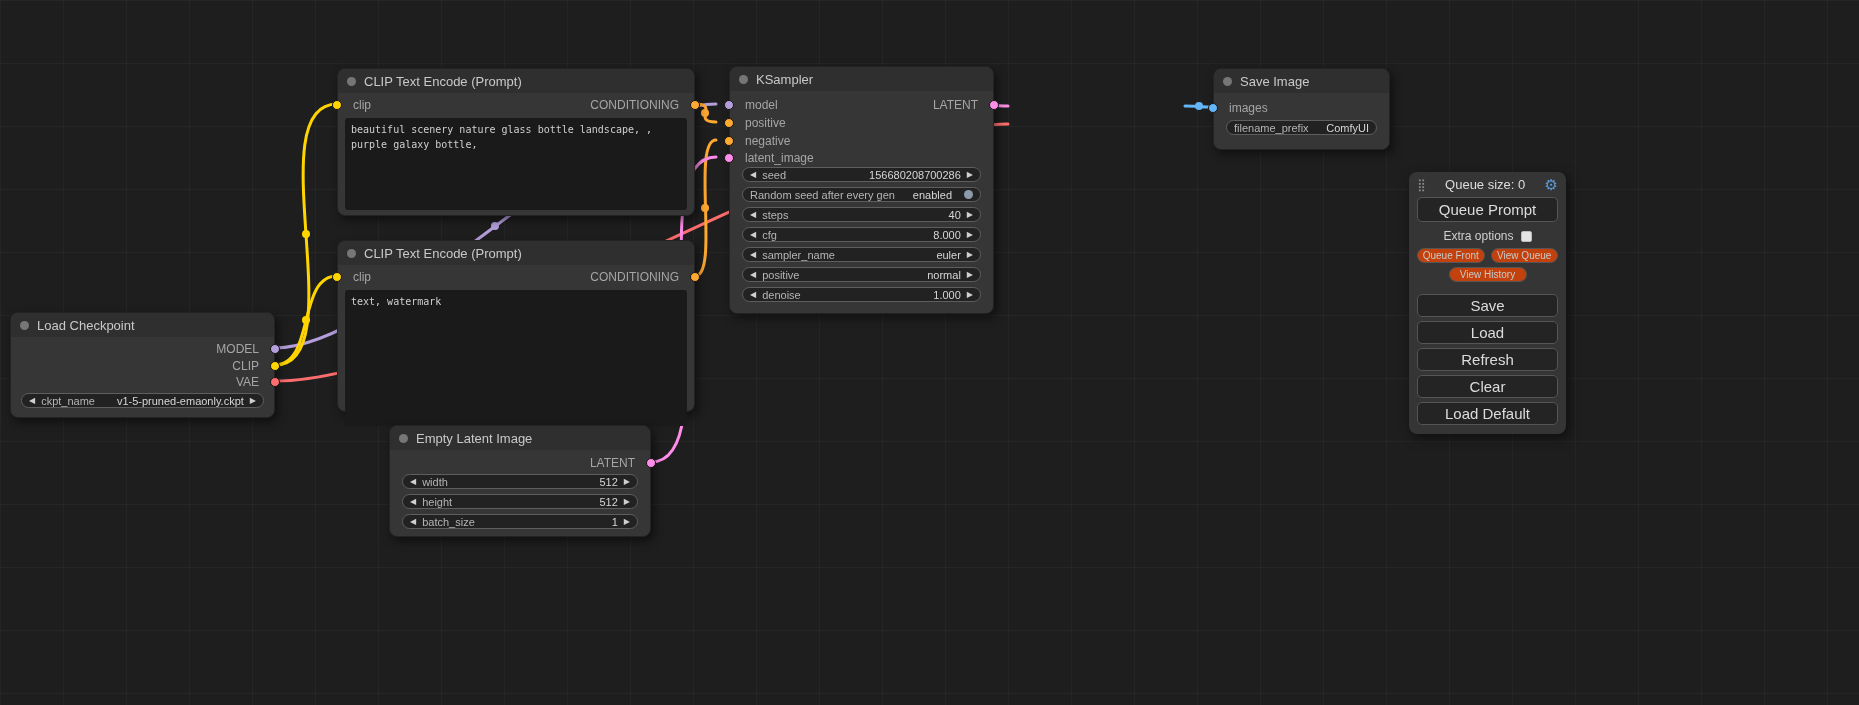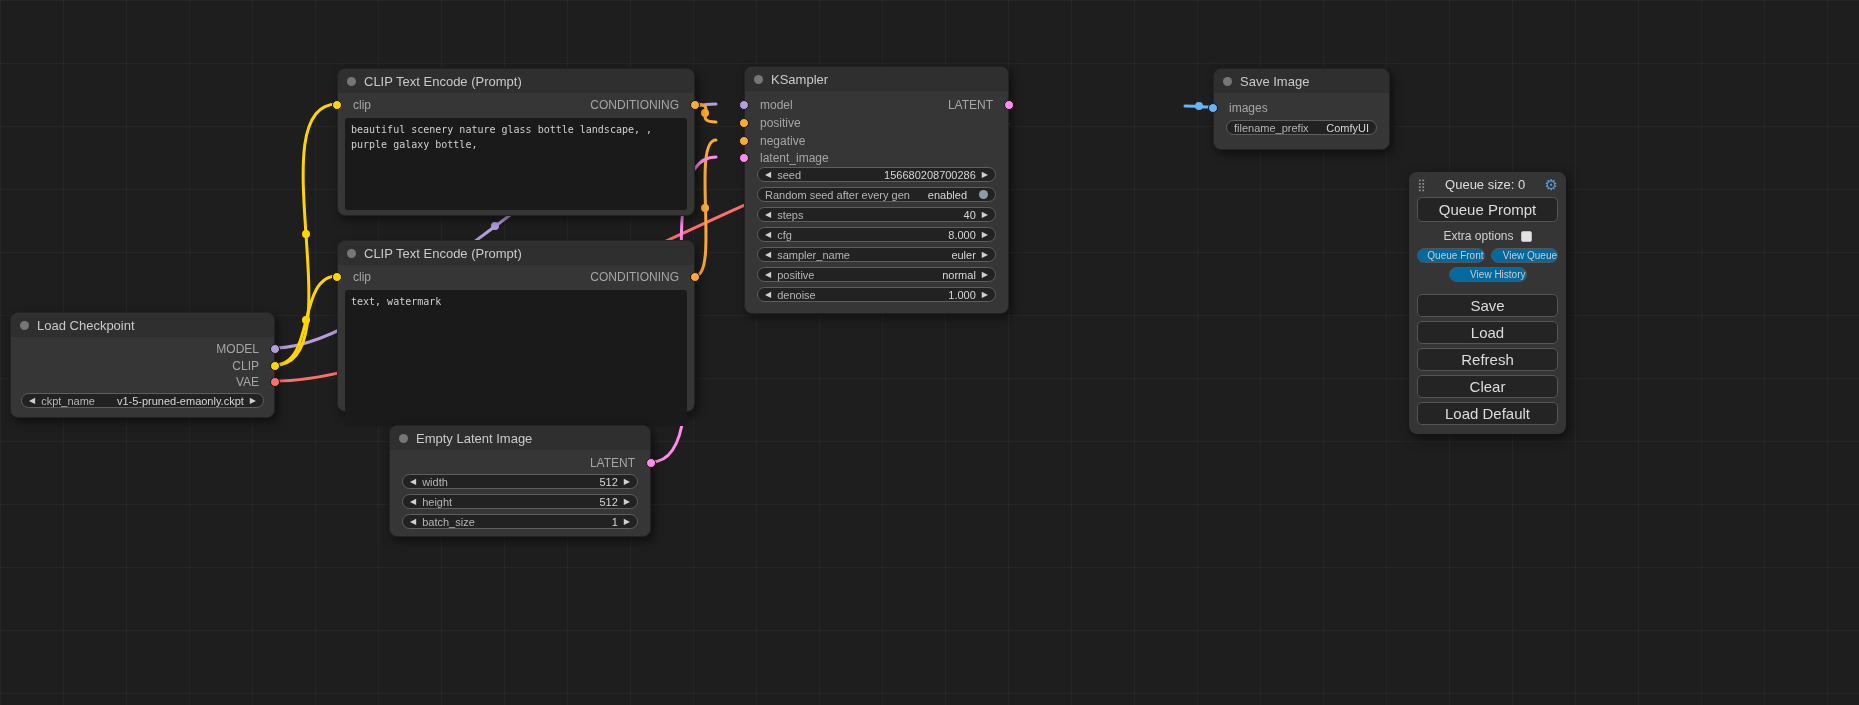--- a/index.html
+++ b/index.html
@@ -96,22 +96,22 @@
     color:#dcdcdc; font-size:15px; padding:2px 0; text-align:center;
   }
   .qbtn.qprompt { margin-top:5px; padding:3px 0; }
   .qbtn.gap { margin-top:12px; }
 
   .extra-row { display:flex; justify-content:center; align-items:center; gap:7px; margin-top:7px; color:#cfcfcf; font-size:12px; }
   .checkbox { width:11px; height:11px; background:#e3e3e3; border-radius:2px; border:1px solid #bbb; }
 
   .qsmallrow { display:flex; gap:6px; margin:5px 8px 0 8px; }
   .qsmall {
-    flex:1; background:#0369a1; border:1px solid #555555; border-radius:8px;
-    color:#c9c9c9; font-size:10px; padding:1px 0; text-align:right;
+    flex:1; background:#c2410c; border:1px solid #555555; border-radius:8px;
+    color:#c9c9c9; font-size:10px; padding:1px 0; text-align:center;
   }
   .view-history { display:block; flex:none; width:78px; margin:4px auto 0 auto; }
 </style>
 </head>
 <body>
 
 <div class="canvas">
 
   <svg class="wires" width="1859" height="705">
     <path class="w w-model" d="M275,348 C390,348 601,104 716,104"></path>
@@ -197,21 +197,21 @@
       <span class="arr">▶</span>
     </div>
     <div class="widget" style="top:88px">
       <span class="arr">◀</span>
       <span class="wlabel">batch_size</span>
       <span class="wvalue">1</span>
       <span class="arr">▶</span>
     </div>
   </div>
 
-  <div class="node" style="left:744px;top:66px;width:265px;height:248px">
+  <div class="node" style="left:729px;top:66px;width:265px;height:248px">
     <div class="titlebar">
       <span class="tdot"></span>
       <span class="ttext">KSampler</span>
     </div>
     <span class="slot in" style="top:31px">model</span>
     <span class="port in p-model" style="top:33px"></span>
     <span class="slot in" style="top:49px">positive</span>
     <span class="port in p-cond" style="top:51px"></span>
     <span class="slot in" style="top:67px">negative</span>
     <span class="port in p-cond" style="top:69px"></span>

